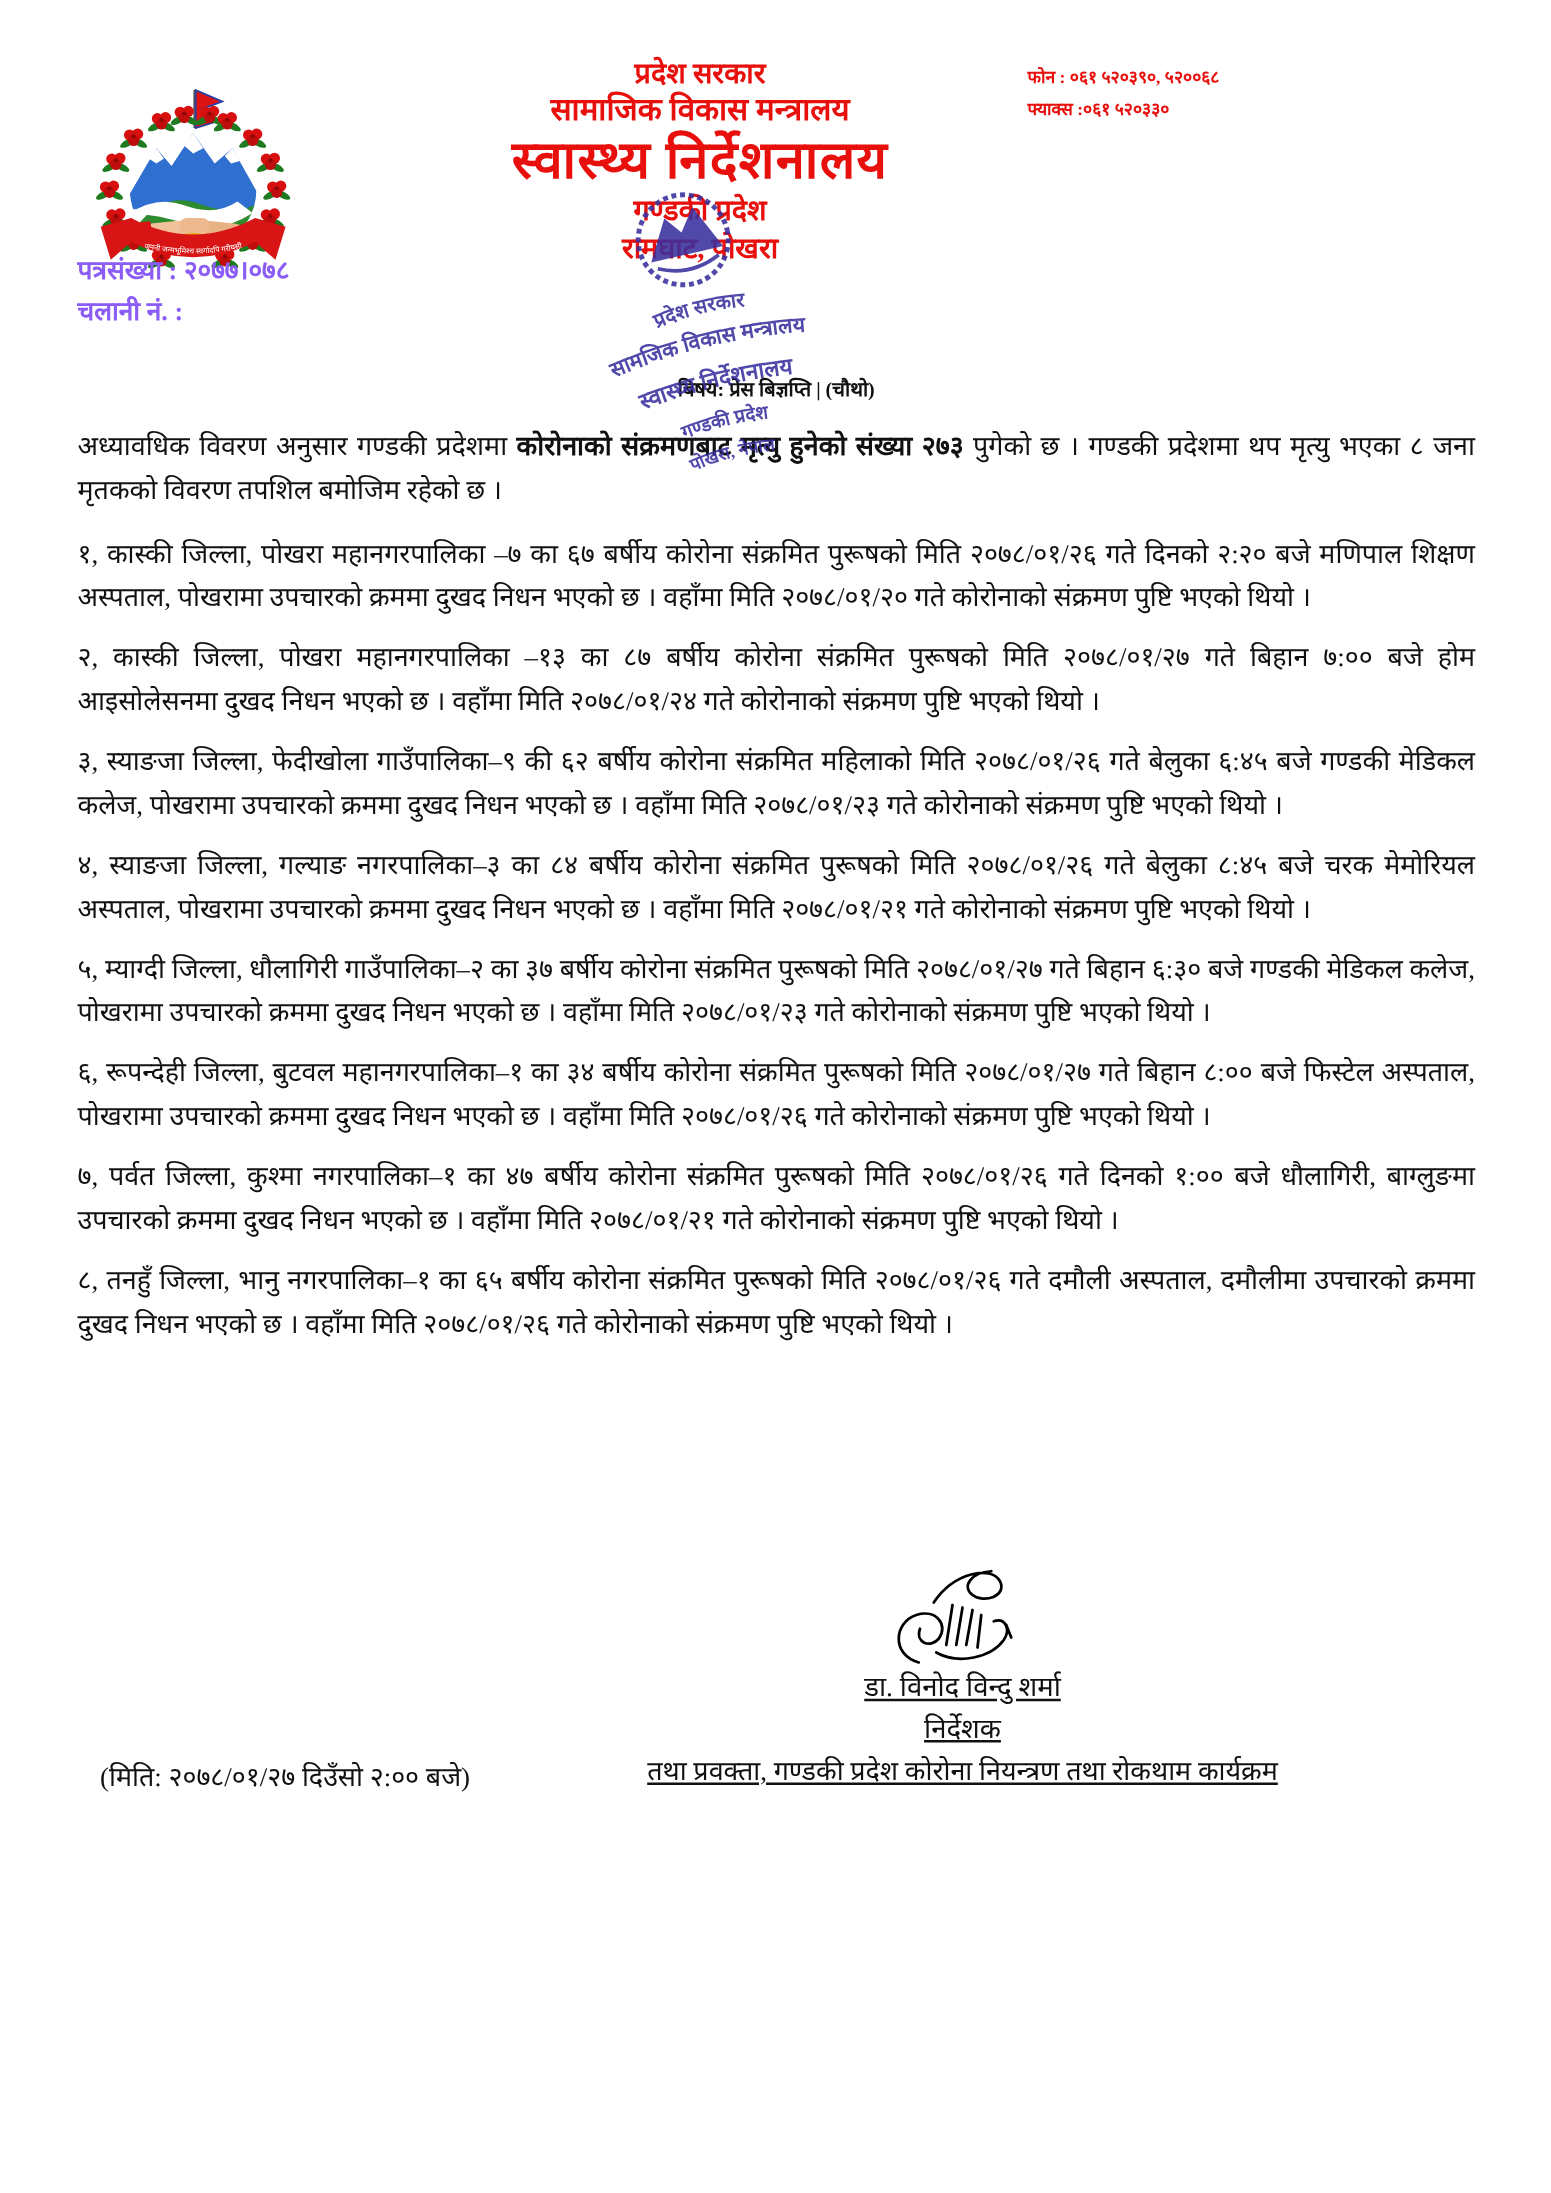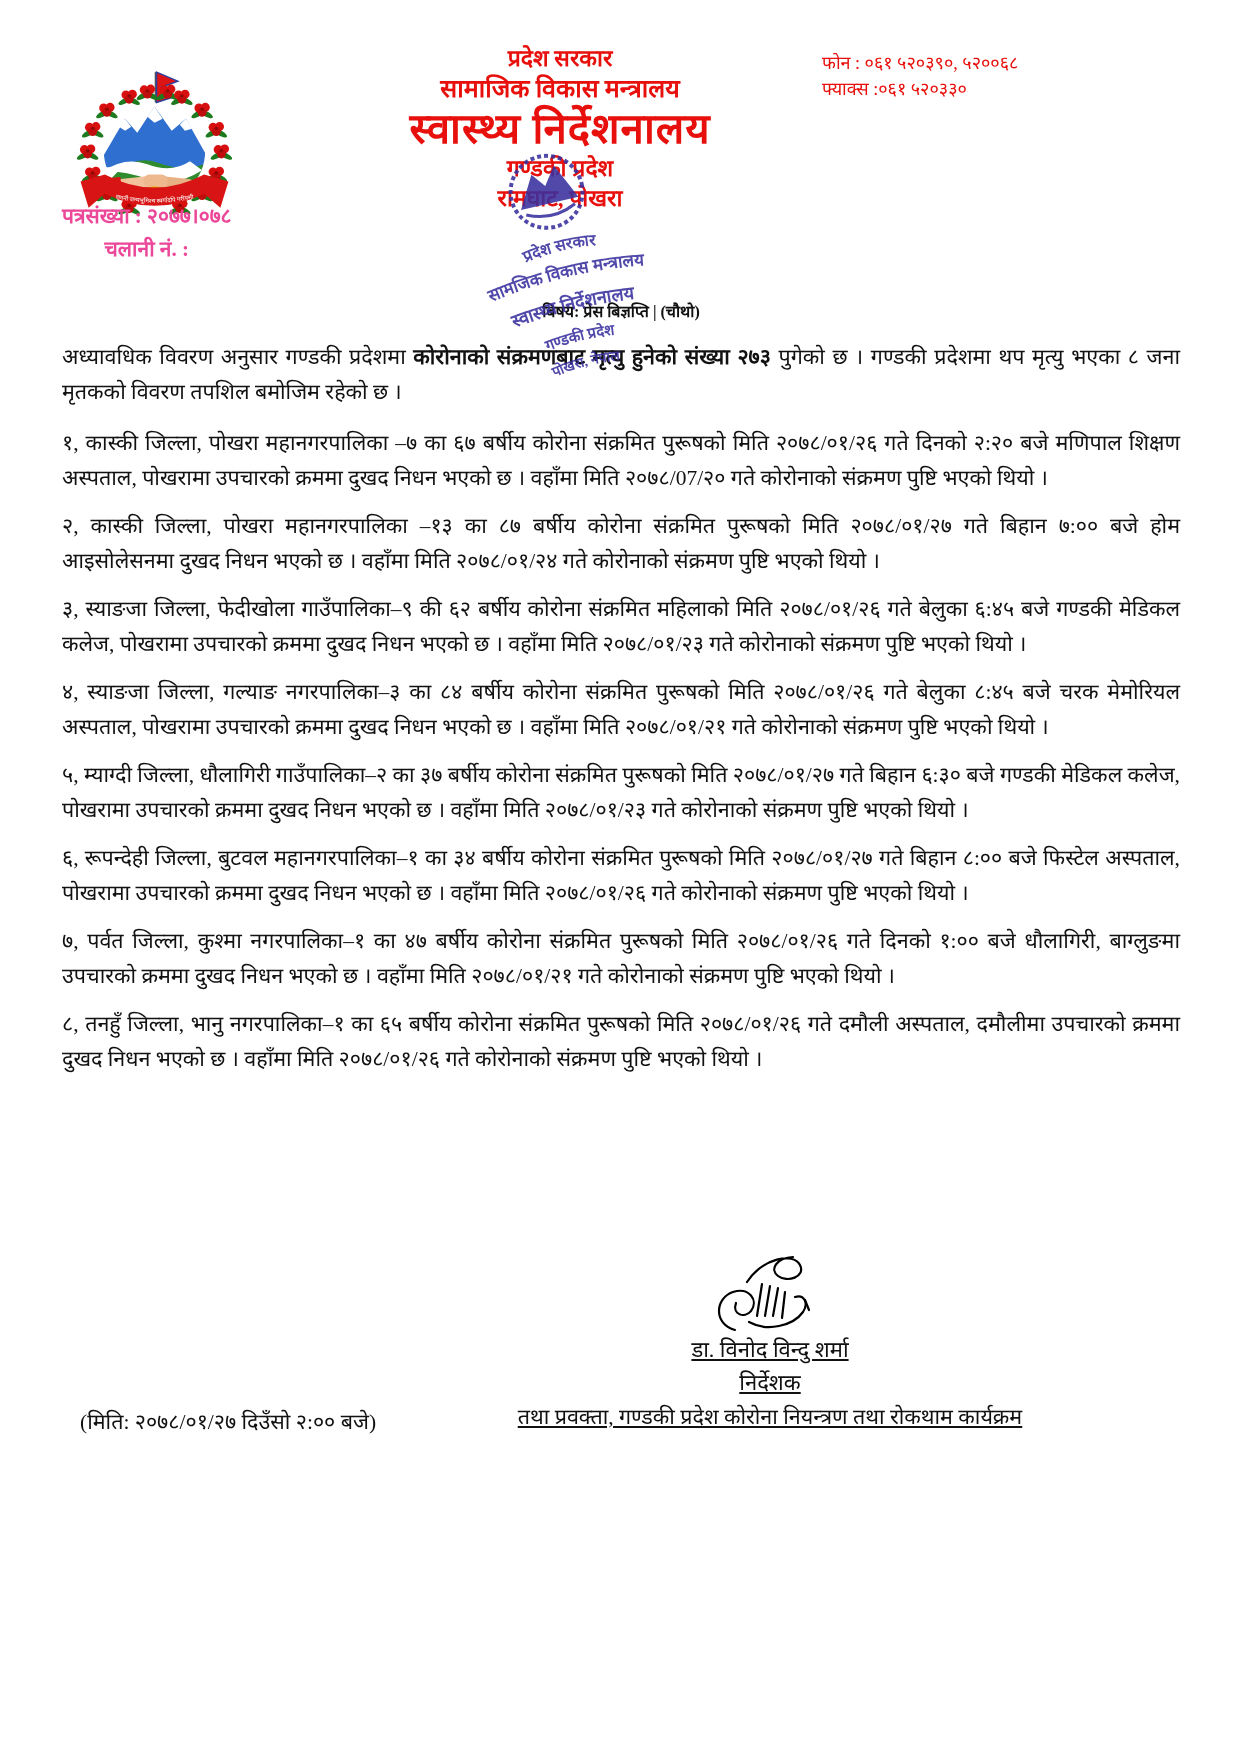--- a/index.html
+++ b/index.html
@@ -14,22 +14,22 @@
   }
   
   .letterhead{position:absolute;top:0;left:0;width:100%;height:345px;}
   .emblem{position:absolute;left:66px;top:68px;width:178px;height:152px;}
   .hq{position:absolute;left:330px;top:44px;width:460px;text-align:center;color:#e8100c;font-weight:bold;z-index:1;}
   .hq .l1{font-size:23px;line-height:29px;}
   .hq .l2{font-size:25px;line-height:31px;}
   .hq .l3{font-size:42px;line-height:50px;letter-spacing:1px;}
   .hq .l4{font-size:23px;line-height:29px;}
   .hq .l5{font-size:23px;line-height:31px;}
-  .contact{position:absolute;left:822px;top:50px;color:#e8100c;font-weight:normal;font-size:18px;line-height:26px;white-space:nowrap;}
-  .refblock{position:absolute;left:62px;top:200px;color:#ec4899;font-weight:bold;font-size:21px;line-height:33px;white-space:nowrap;text-align:center;}
+  .contact{position:absolute;left:822px;top:50px;color:#e8100c;font-weight:bold;font-size:14px;line-height:26px;white-space:nowrap;}
+  .refblock{position:absolute;left:62px;top:200px;color:#8b5cf6;font-weight:bold;font-size:21px;line-height:33px;white-space:nowrap;}
   .stamp{position:absolute;left:398px;top:138px;width:330px;height:250px;z-index:2;pointer-events:none;}
   
   .docbody{position:absolute;left:62px;top:300px;width:1118px;}
   .subject{text-align:center;font-weight:bold;font-size:16px;margin:0 0 18px 0;}
   .para{font-size:21.5px;line-height:35px;text-align:justify;margin:0 0 13px 0;}
   .intro{margin-bottom:16px;}
   
   .sigblock{position:absolute;left:440px;top:1252px;width:660px;text-align:center;text-decoration:underline;}
   .sigimg{width:130px;height:96px;display:block;margin:0 auto -14px auto;}
   .signame{font-size:22px;line-height:32px;}
@@ -157,21 +157,21 @@
         </text>
       </g>
     </svg>
   </div>
 
   <div class="docbody">
     <p class="subject">बिषय: प्रेस बिज्ञप्ति  | (चौथो)</p>
 
     <p class="para intro"><span>अध्यावधिक विवरण अनुसार गण्डकी प्रदेशमा </span><b>कोरोनाको संक्रमणबाट मृत्यु हुनेको संख्या २७३</b><span> पुगेको छ । गण्डकी प्रदेशमा थप मृत्यु भएका ८ जना मृतकको विवरण तपशिल बमोजिम रहेको छ ।</span></p>
 
-    <p class="para">१, कास्की जिल्ला,  पोखरा महानगरपालिका –७ का ६७ बर्षीय कोरोना संक्रमित पुरूषको मिति २०७८/०१/२६ गते दिनको २:२० बजे मणिपाल शिक्षण अस्पताल, पोखरामा उपचारको क्रममा दुखद निधन भएको छ । वहाँमा मिति २०७८/07/२० गते कोरोनाको संक्रमण पुष्टि भएको थियो ।</p>
+    <p class="para">१, कास्की जिल्ला,  पोखरा महानगरपालिका –७ का ६७ बर्षीय कोरोना संक्रमित पुरूषको मिति २०७८/०१/२६ गते दिनको २:२० बजे मणिपाल शिक्षण अस्पताल, पोखरामा उपचारको क्रममा दुखद निधन भएको छ । वहाँमा मिति २०७८/०१/२० गते कोरोनाको संक्रमण पुष्टि भएको थियो ।</p>
     <p class="para">२, कास्की जिल्ला, पोखरा महानगरपालिका –१३ का ८७ बर्षीय कोरोना संक्रमित पुरूषको मिति २०७८/०१/२७ गते बिहान ७:०० बजे होम आइसोलेसनमा दुखद निधन भएको छ । वहाँमा मिति २०७८/०१/२४ गते कोरोनाको संक्रमण पुष्टि भएको थियो ।</p>
     <p class="para">३, स्याङजा जिल्ला,  फेदीखोला गाउँपालिका–९ की ६२ बर्षीय कोरोना संक्रमित महिलाको मिति २०७८/०१/२६ गते बेलुका ६:४५ बजे गण्डकी मेडिकल कलेज, पोखरामा उपचारको क्रममा दुखद निधन भएको छ । वहाँमा मिति २०७८/०१/२३ गते कोरोनाको संक्रमण पुष्टि भएको थियो ।</p>
     <p class="para">४, स्याङजा जिल्ला,  गल्याङ नगरपालिका–३ का ८४ बर्षीय कोरोना संक्रमित पुरूषको मिति २०७८/०१/२६ गते बेलुका ८:४५ बजे चरक मेमोरियल अस्पताल, पोखरामा उपचारको क्रममा दुखद निधन भएको छ । वहाँमा मिति २०७८/०१/२१ गते कोरोनाको संक्रमण पुष्टि भएको थियो ।</p>
     <p class="para">५, म्याग्दी जिल्ला,  धौलागिरी गाउँपालिका–२ का ३७ बर्षीय कोरोना संक्रमित पुरूषको मिति २०७८/०१/२७ गते बिहान ६:३० बजे गण्डकी मेडिकल कलेज, पोखरामा उपचारको क्रममा दुखद निधन भएको छ । वहाँमा मिति २०७८/०१/२३ गते कोरोनाको संक्रमण पुष्टि भएको थियो ।</p>
     <p class="para">६, रूपन्देही जिल्ला, बुटवल महानगरपालिका–१ का ३४ बर्षीय कोरोना संक्रमित पुरूषको मिति २०७८/०१/२७ गते बिहान ८:०० बजे फिस्टेल अस्पताल, पोखरामा उपचारको क्रममा दुखद निधन भएको छ । वहाँमा मिति २०७८/०१/२६ गते कोरोनाको संक्रमण पुष्टि भएको थियो ।</p>
     <p class="para">७, पर्वत जिल्ला,  कुश्मा नगरपालिका–१ का ४७ बर्षीय कोरोना संक्रमित पुरूषको मिति २०७८/०१/२६ गते दिनको १:०० बजे धौलागिरी, बाग्लुङमा उपचारको क्रममा दुखद निधन भएको छ । वहाँमा मिति २०७८/०१/२१ गते कोरोनाको संक्रमण पुष्टि भएको थियो ।</p>
     <p class="para">८, तनहुँ जिल्ला,  भानु नगरपालिका–१ का ६५ बर्षीय कोरोना संक्रमित पुरूषको मिति २०७८/०१/२६ गते दमौली अस्पताल, दमौलीमा उपचारको क्रममा दुखद निधन भएको छ । वहाँमा मिति २०७८/०१/२६ गते कोरोनाको संक्रमण पुष्टि भएको थियो ।</p>
   </div>
 
   <div class="sigblock">

